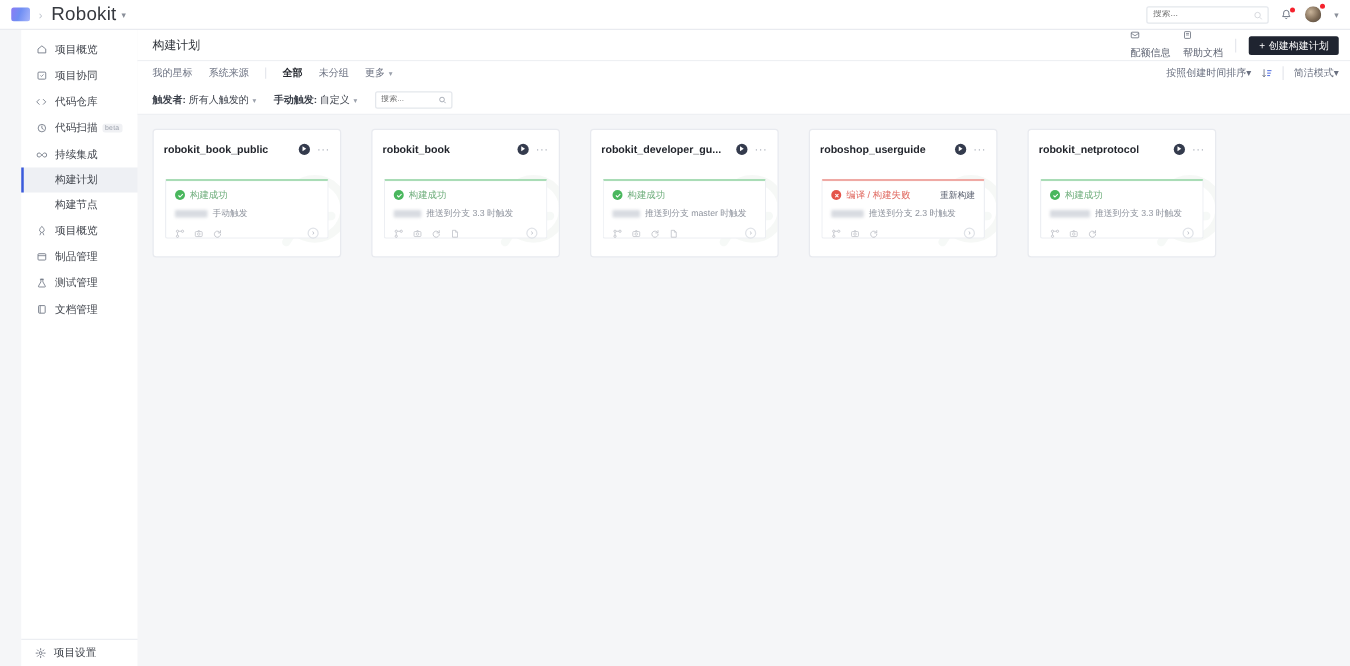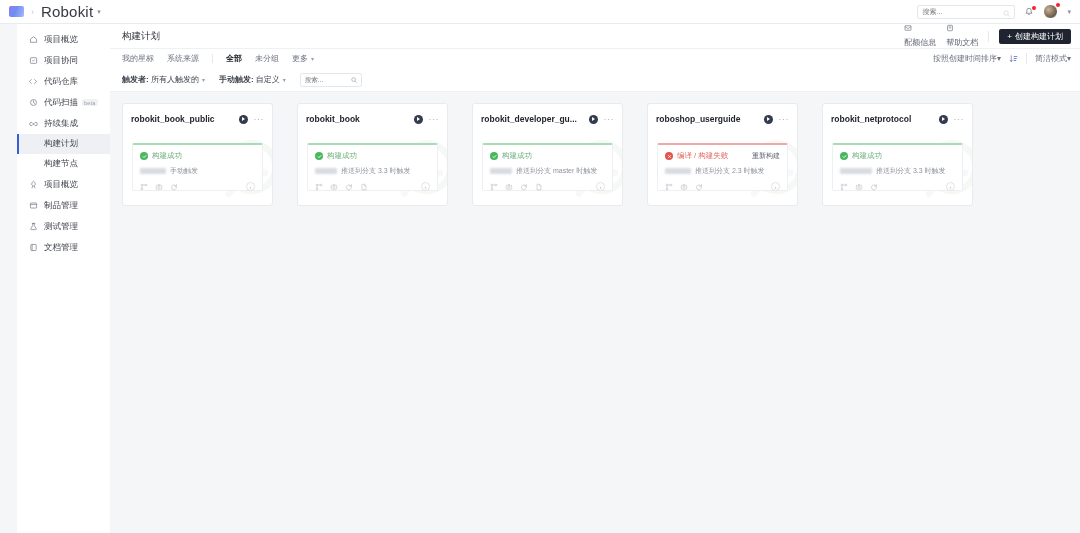--- a/index.html
+++ b/index.html
@@ -318,20 +318,30 @@
           <svg width="9" height="9" viewBox="0 0 16 16">
               <rect x="3.3" y="2.6" width="9.4" height="10.8" rx="1.1" fill="none" stroke="#6b7280" stroke-width="1.2"></rect>
               <line x1="5.6" y1="2.6" x2="5.6" y2="13.4" stroke="#6b7280" stroke-width="1.1"></line>
             </svg>
         </span>
         <span class="ni-label">文档管理</span>
         <span class="chev">›</span>
       </div>
     </div>
 
+    <div class="sb-footer">
+      <span style="display:flex;align-items:center;">
+        <svg width="9" height="9" viewBox="0 0 16 16">
+            <circle cx="8" cy="8" r="2.1" fill="none" stroke="#5b6170" stroke-width="1.2"></circle>
+            <path d="M8 1.6v1.9M8 12.5v1.9M1.6 8h1.9M12.5 8h1.9M3.5 3.5l1.35 1.35M11.15 11.15l1.35 1.35M12.5 3.5l-1.35 1.35M4.85 11.15L3.5 12.5" stroke="#5b6170" stroke-width="1.15" stroke-linecap="round"></path>
+          </svg>
+      </span>
+      <span class="sf-label">项目设置</span>
+      <span class="collapse">«</span>
+    </div>
   </div>
 
   <div class="main">
 
     <div class="page-head">
       <span class="page-title">构建计划</span>
       <div class="head-actions">
         <div class="head-link">
           <span>
             <svg width="8" height="8" viewBox="0 0 16 16">

